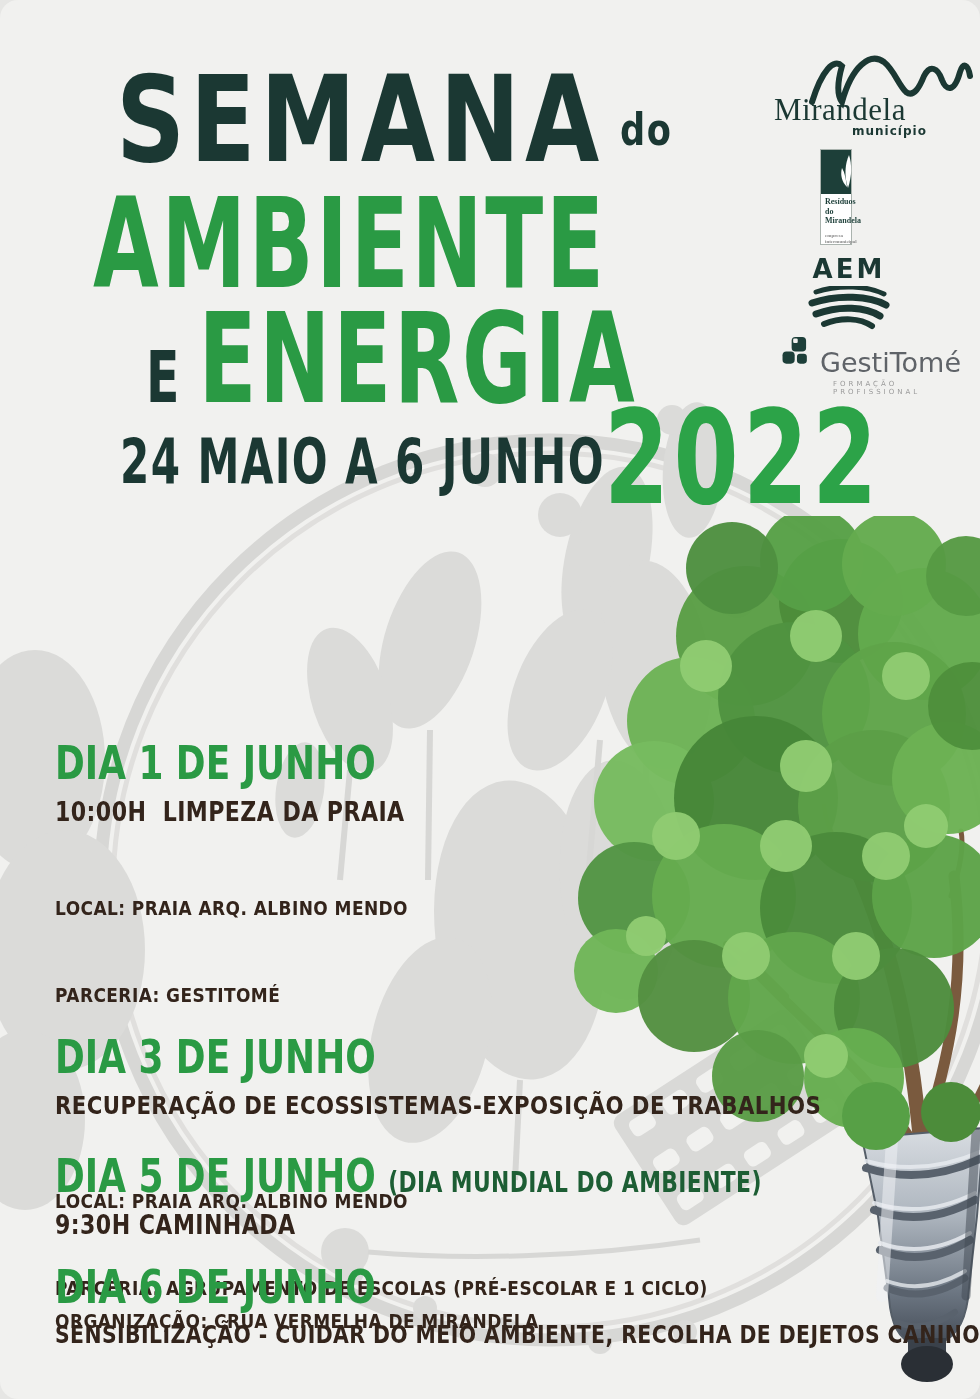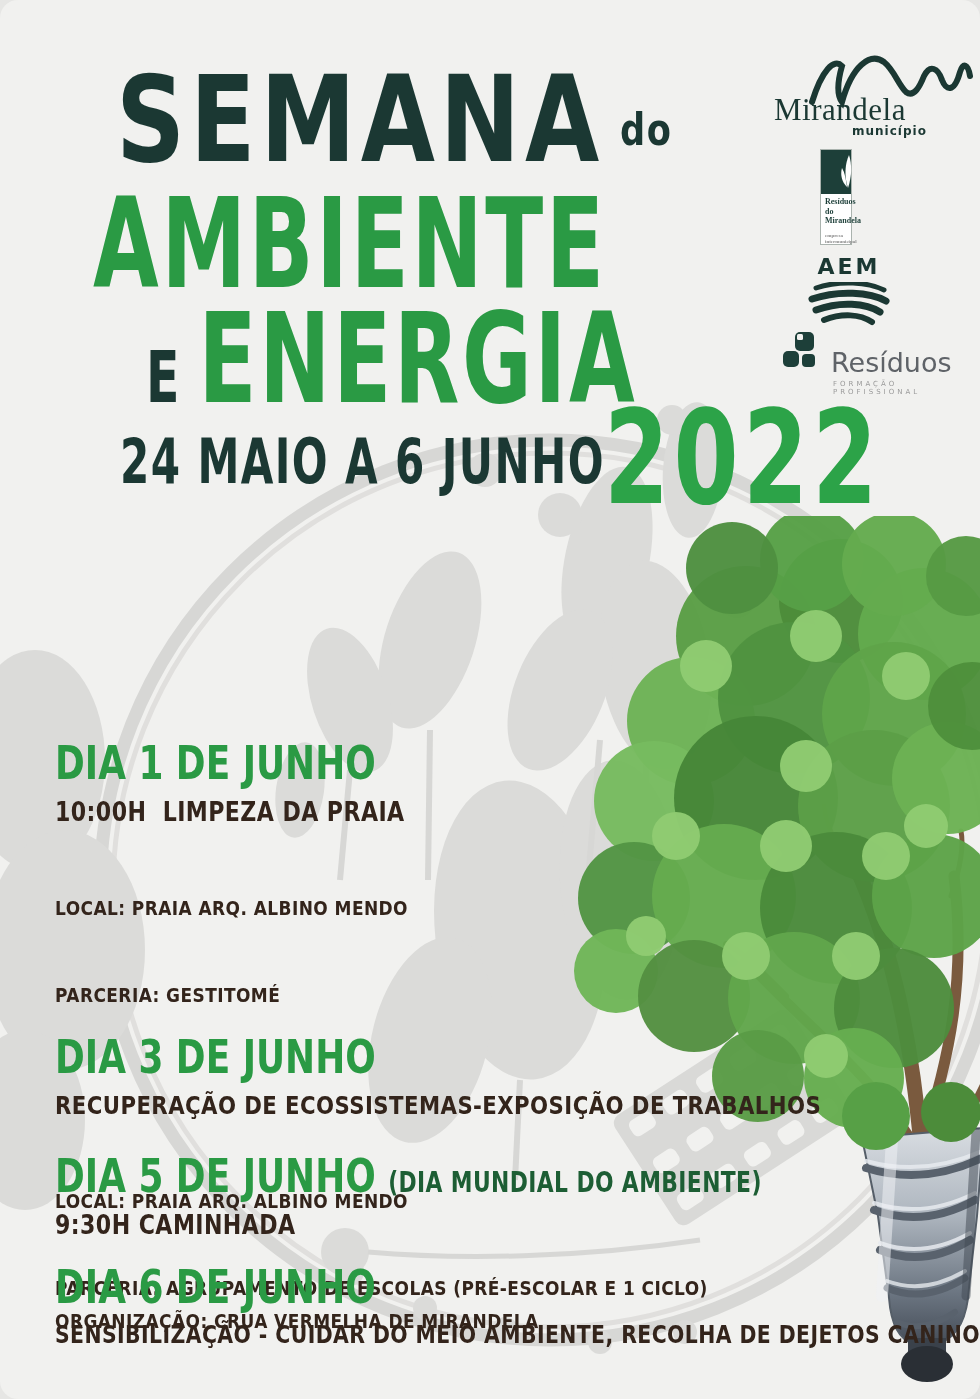--- a/index.html
+++ b/index.html
@@ -44,21 +44,21 @@
     font-size:31px;position:absolute;left:6px;top:44px;letter-spacing:.5px;}
   .mira-sub{font-size:12px;letter-spacing:1px;position:absolute;left:84px;top:76px;text-align:right;}
   #logo-residuos{left:820px;top:149px;width:32px;height:96px;background:#ffffff;
     border:1px solid #aab3ae;box-sizing:border-box;}
   .res-top{height:44px;background:#1d3f39;}
   .res-text{padding:3px 4px 0 4px;font-family:"Liberation Serif","DejaVu Serif",serif;
     font-size:8px;line-height:1.2;color:#1d3f39;}
   .res-tag{padding:7px 4px 0 4px;font-size:5px;line-height:1.3;color:#8a8a8a;
     font-family:"Liberation Serif","DejaVu Serif",serif;}
   #logo-aem{left:806px;top:256px;width:86px;height:70px;text-align:center;}
-  .aem-name{font-size:22px;letter-spacing:3px;line-height:1;}
+  .aem-name{font-size:26px;letter-spacing:3px;line-height:1;}
   #logo-gestitome{left:781px;top:330px;width:180px;height:64px;}
   .gesti-row{display:flex;align-items:flex-end;}
   .gesti-name{font-size:27px;color:#5f6368;font-weight:normal;margin-left:4px;line-height:1;}
   .gesti-tag{font-size:7px;letter-spacing:3px;color:#9a9a9a;margin:4px 0 4px 52px;font-weight:normal;}
 </style>
 </head>
 <body>
 
 <div class="poster">
 
@@ -255,21 +255,21 @@
   </div>
 
   <div class="logo" id="logo-gestitome">
     <div class="gesti-row">
       <svg width="46" height="46" viewBox="0 0 46 46">
         <rect x="14" y="2" width="19" height="19" rx="5" fill="#1d3f39"></rect>
         <rect x="2" y="21" width="16" height="16" rx="5" fill="#1d3f39"></rect>
         <rect x="21" y="24" width="13" height="13" rx="4" fill="#1d3f39"></rect>
         <rect x="16" y="4" width="6" height="6" rx="1.5" fill="#f1f1ef"></rect>
       </svg>
-      <div class="gesti-name">Resíduos</div>
+      <div class="gesti-name">GestiTomé</div>
     </div>
     <div class="gesti-tag">FORMAÇÃO PROFISSIONAL</div>
   </div>
 
 
 
   <div class="event" style="top:740px">
     <div class="ev-heading"><span>DIA 1 DE JUNHO</span></div>
     <div class="ev-main">10:00H  LIMPEZA DA PRAIA</div>
     <div class="ev-details">

